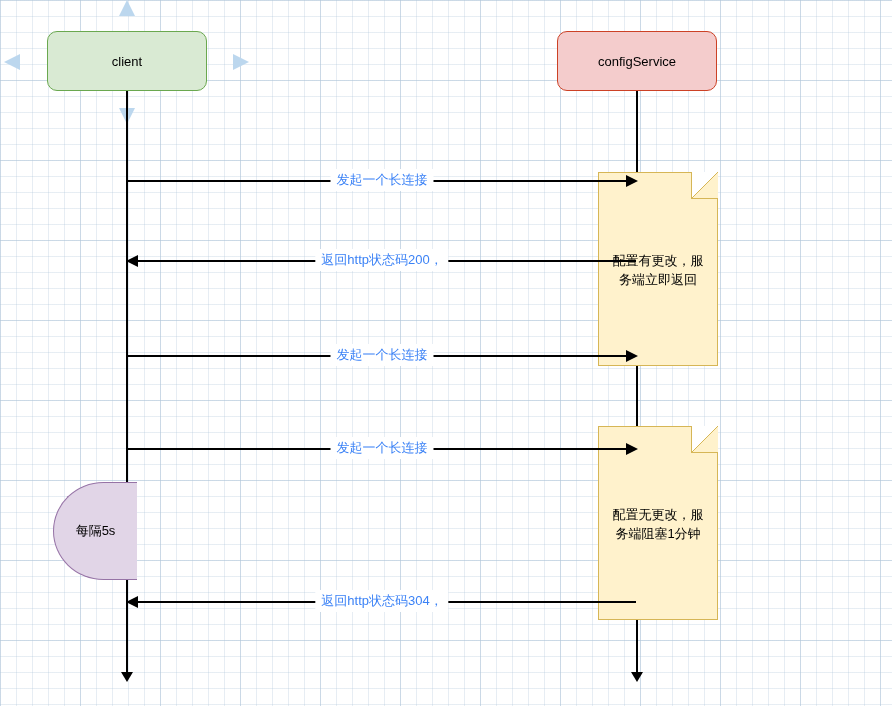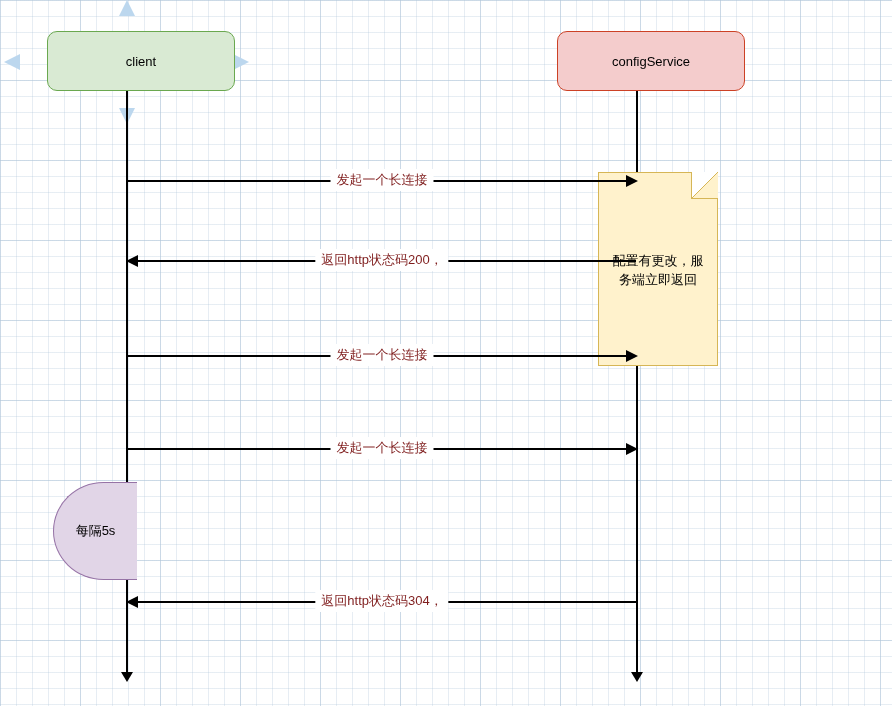--- a/index.html
+++ b/index.html
@@ -19,21 +19,21 @@
     background-color: #fff;
     background-image:
       linear-gradient(to right, rgba(180,200,220,0.32) 1px, transparent 1px),
       linear-gradient(to bottom, rgba(180,200,220,0.32) 1px, transparent 1px),
       linear-gradient(to right, rgba(180,200,220,0.55) 1px, transparent 1px),
       linear-gradient(to bottom, rgba(180,200,220,0.55) 1px, transparent 1px);
     background-size: 16px 16px, 16px 16px, 80px 80px, 80px 80px;
   }
   .participant {
     position: absolute;
-    width: 188px;
+    width: 160px;
     height: 60px;
     border-radius: 10px;
     border: 1px solid;
     display: flex;
     align-items: center;
     justify-content: center;
     box-sizing: border-box;
   }
   .client-box {
     left: 47px;
@@ -93,21 +93,21 @@
     border-right: 12px solid #000;
   }
   .msg-label {
     position: absolute;
     background: #fff;
     padding: 2px 6px;
     white-space: nowrap;
     top: -11px;
     left: 50%;
     transform: translateX(-50%);
-    color: #7f1d1d;
+    color: #3b82f6;
   }
 
   .note {
     position: absolute;
     left: 598px;
     width: 120px;
     box-sizing: border-box;
     background: #fff2cc;
     border: 1px solid #d6b656;
     padding: 10px 8px 8px 8px;
@@ -180,20 +180,24 @@
 
   <div class="lifeline client"></div>
   <div class="lifeline config"></div>
   <div class="lifeline-arrowhead client"></div>
   <div class="lifeline-arrowhead config"></div>
 
   <div class="note n1">
     <div class="fold"></div>
     <span>配置有更改，服务端立即返回</span>
   </div>
+  <div class="note n2">
+    <div class="fold"></div>
+    <span>配置无更改，服务端阻塞1分钟</span>
+  </div>
 
   <div class="badge">
     <span>每隔5s</span>
   </div>
 
   <div class="msg" style="top:180px">
     <span class="msg-label">发起一个长连接</span>
     <div class="arrow-right"></div>
   </div>
 

